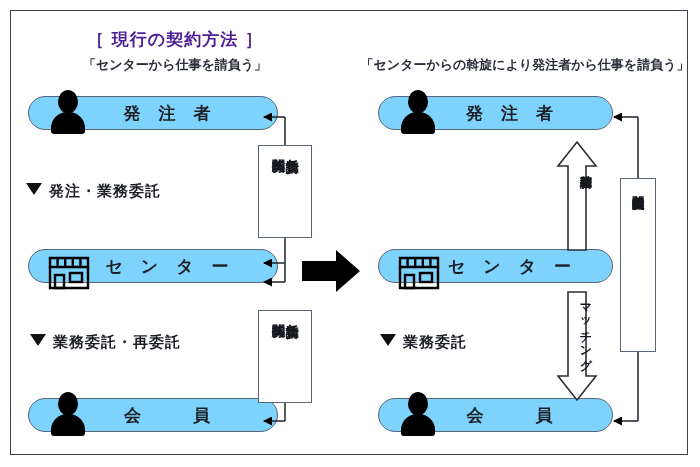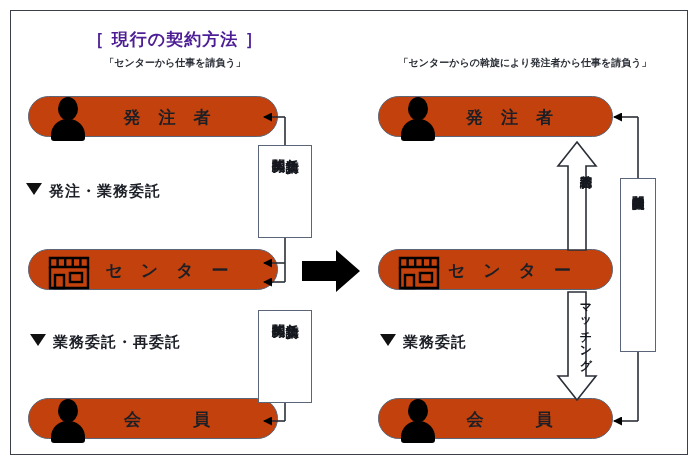--- a/index.html
+++ b/index.html
@@ -42,33 +42,33 @@
     font-size: 17px;
     font-weight: 700;
     letter-spacing: 1px;
     white-space: nowrap;
   }
   .psub {
     position: absolute;
     width: 100%;
     text-align: center;
     color: #2b2f38;
-    font-size: 10px;
+    font-size: 13px;
     font-weight: 700;
     white-space: nowrap;
   }
 
   
   .pill {
     position: absolute;
     box-sizing: border-box;
     border: 1.6px solid #5a6577;
     border-radius: 22px;
-    background: #c2410c;
-    height: 41px;
+    background: #7dd3fc;
+    height: 34px;
   }
   .pill-label {
     position: absolute;
     left: 0; right: 0;
     top: 50%;
     transform: translateY(-50%);
     text-align: center;
     padding-left: 34px;
     font-size: 17px;
     font-weight: 700;

